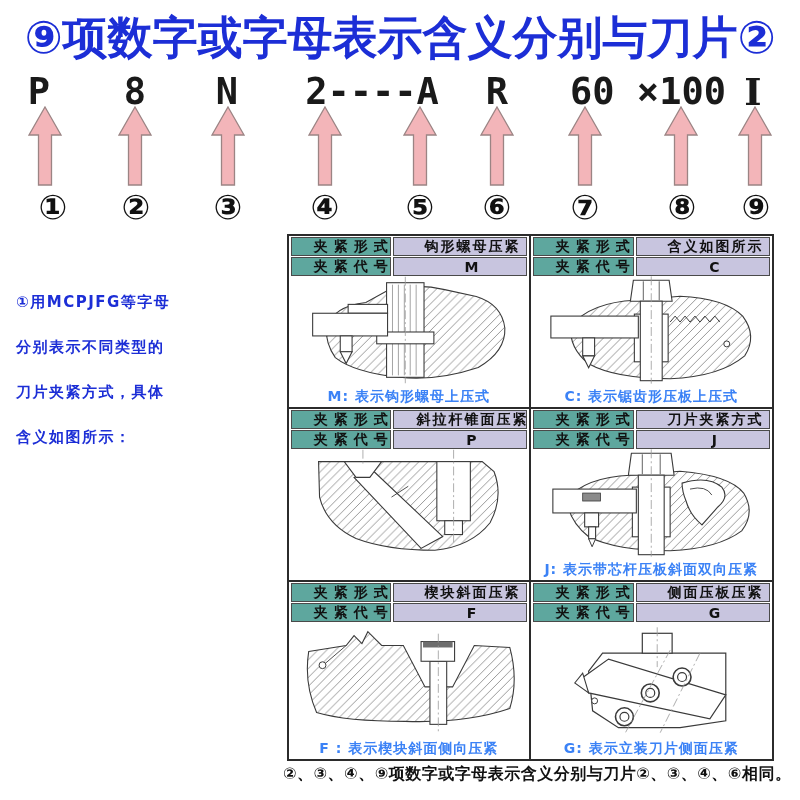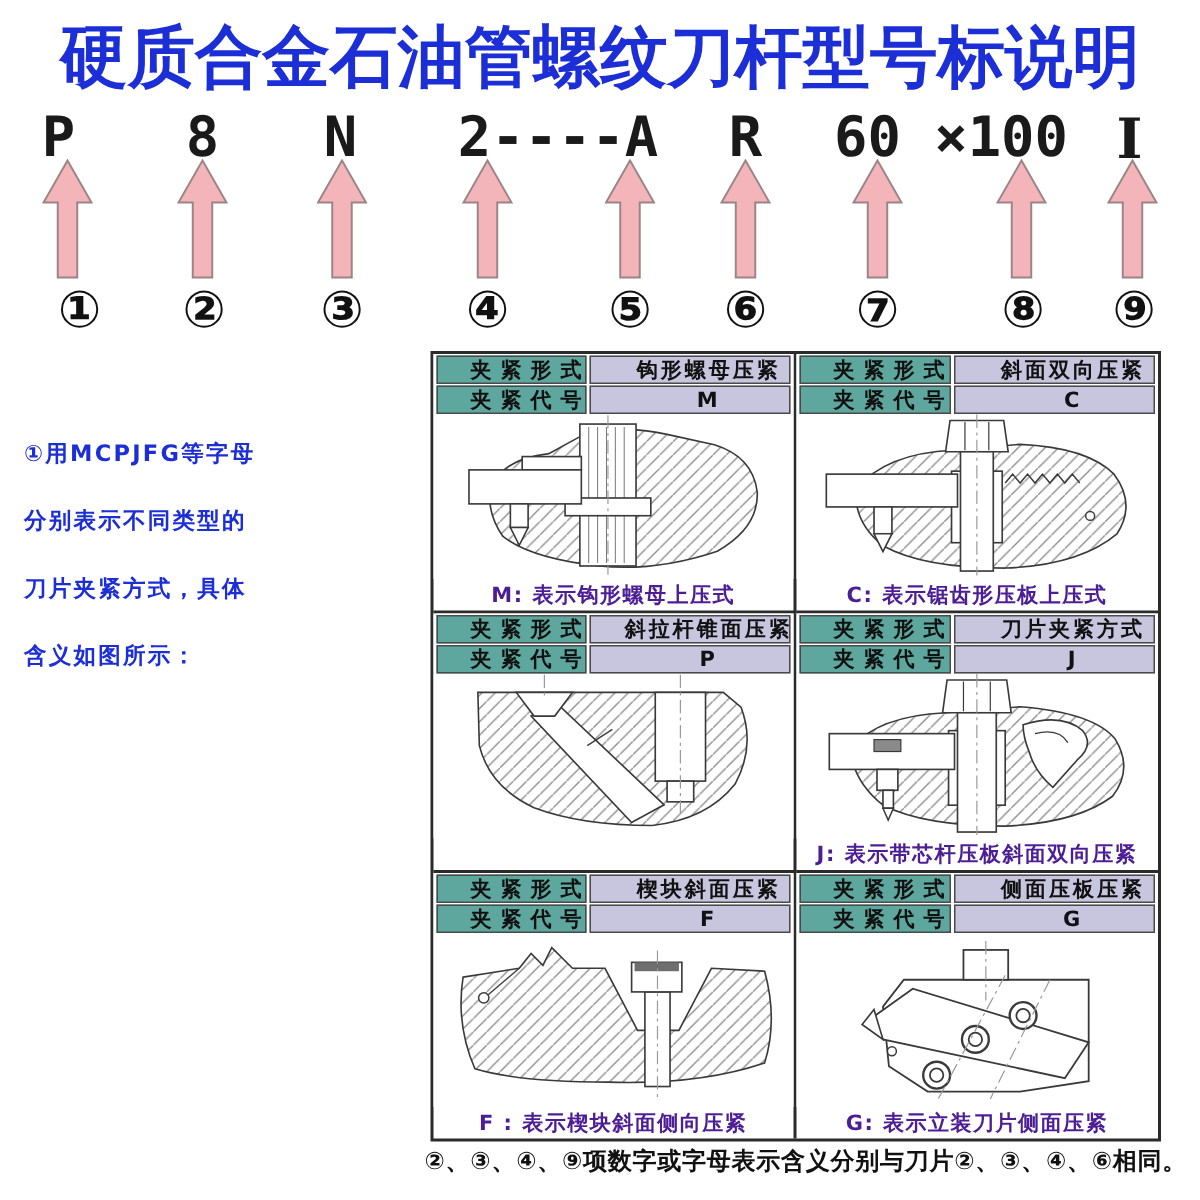--- a/index.html
+++ b/index.html
@@ -50,41 +50,41 @@
     border:1px solid #4a4a4a; box-sizing:border-box;
     font-size:14px; font-weight:bold; color:#111; white-space:nowrap; overflow:hidden;padding-left:25px;
   }
   .hcell.hlabel { width:43%; background:var(--header-teal,#5ea79e); letter-spacing:6px; }
   .hcell.hvalue { width:57%; background:var(--header-lavender,#c8c5df); letter-spacing:2px; }
   .draw { height:110px; display:flex; align-items:center; justify-content:center; background:#fff; }
   .draw.tall { height:116px; }
   .draw svg { width:243px; height:100%; }
   .caption {
     height:21px; display:flex; align-items:center; justify-content:center;
-    font-size:14px; font-weight:bold; color:#4c1d95; letter-spacing:1px; white-space:nowrap;
+    font-size:14px; font-weight:bold; color:#3b82f6; letter-spacing:1px; white-space:nowrap;
   }
   
   .footnote {
     position:absolute; left:283px; top:764px; width:515px;
     font-size:16px; font-weight:bold; color:#111; letter-spacing:0.5px; white-space:nowrap;
   }
 </style>
 </head>
 <body>
 
 <div id="stage">
 
-  <div class="page-title">硬质合金石油管螺纹刀杆型号标说明</div>
+  <div class="page-title">⑨项数字或字母表示含义分别与刀片②</div>
 
   <span class="code-token" style="left:39px">P</span>
   <span class="code-token" style="left:135px">8</span>
   <span class="code-token" style="left:227px">N</span>
   <span class="code-token" style="left:372px">2----A</span>
   <span class="code-token" style="left:497px">R</span>
-  <span class="code-token" style="left:634px">60 ×100</span>
+  <span class="code-token" style="left:648px">60 ×100</span>
   <span class="code-token serif" style="left:753px">I</span>
 
   <svg class="up-arrow" style="left:45px" viewBox="0 0 34 80">
       <polygon class="arrow-shape" points="17,1 33,29 23.5,29 23.5,79 10.5,79 10.5,29 1,29"></polygon>
     </svg>
   <svg class="up-arrow" style="left:135px" viewBox="0 0 34 80">
       <polygon class="arrow-shape" points="17,1 33,29 23.5,29 23.5,79 10.5,79 10.5,29 1,29"></polygon>
     </svg>
   <svg class="up-arrow" style="left:228px" viewBox="0 0 34 80">
       <polygon class="arrow-shape" points="17,1 33,29 23.5,29 23.5,79 10.5,79 10.5,29 1,29"></polygon>
@@ -157,21 +157,21 @@
             <rect x="52" y="60" width="12" height="16" fill="#fff" stroke="#3a3a3a" stroke-width="1.1"></rect>
             <polygon points="52,76 64,76 58,88" fill="#fff" stroke="#3a3a3a" stroke-width="1.1"></polygon>
             <line x1="118" y1="0" x2="118" y2="108" stroke="#999" stroke-width="0.8" stroke-dasharray="9 3 2 3"></line>
           </svg>
         </div>
         <div class="caption">M: 表示钩形螺母上压式</div>
       </div>
       <div class="panel">
         <div class="hdr">
           <div class="hcell hlabel">夹紧形式</div>
-          <div class="hcell hvalue">斜面双向压紧</div>
+          <div class="hcell hvalue">含义如图所示</div>
         </div>
         <div class="hdr">
           <div class="hcell hlabel">夹紧代号</div>
           <div class="hcell hvalue">C</div>
         </div>
         <div class="draw">
           <svg viewBox="0 0 243 110">
             <defs>
                 <pattern id="hC" width="9" height="9" patternUnits="userSpaceOnUse">
                   <path d="M0,9 L9,0" stroke="#8c8c8c" stroke-width="0.9"></path>

